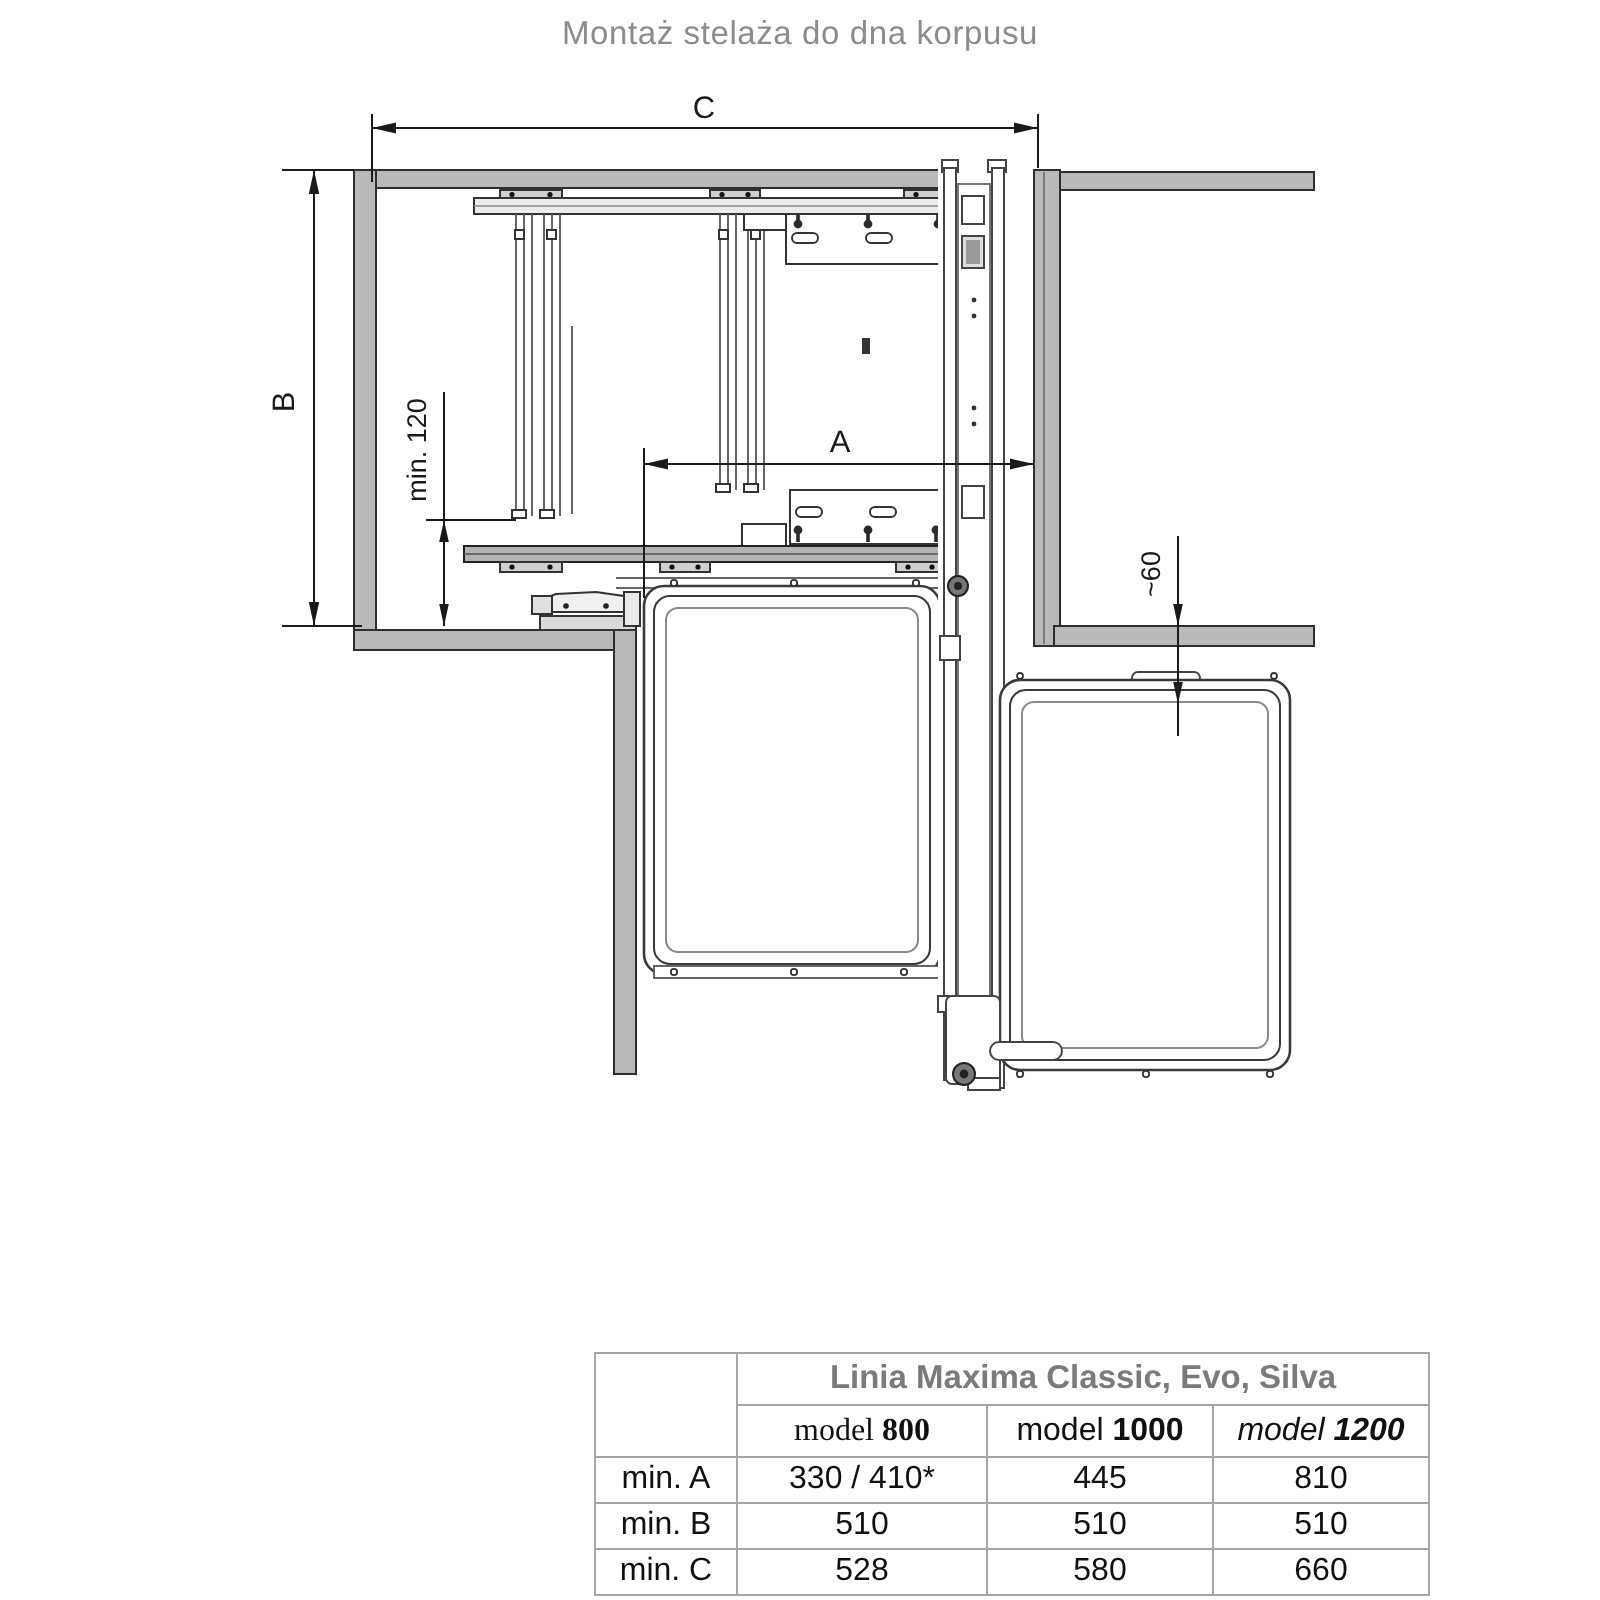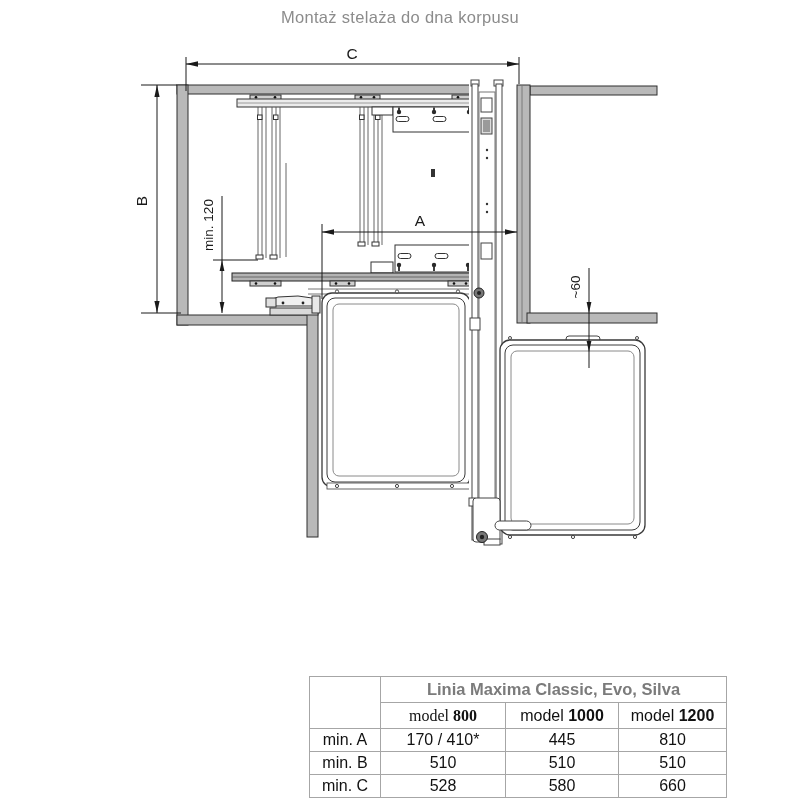--- a/index.html
+++ b/index.html
@@ -2,28 +2,28 @@
 <html><head>
 <meta charset="utf-8">
 <style>
   html,body{margin:0;padding:0;background:#fff;}
   body{width:800px;height:800px;position:relative;font-family:"Liberation Sans",sans-serif;overflow:hidden;}
   .page-title{position:absolute;top:8px;left:0;width:800px;text-align:center;
               font-size:16.5px;color:#8c8c8c;letter-spacing:.3px;}
   svg{position:absolute;top:0;left:0;}
   svg text{font-family:"Liberation Sans",sans-serif;fill:#1a1a1a;}
   table.dims{position:absolute;left:297px;top:676px;border-collapse:collapse;
-             font-size:16px;color:#111;background:#fff;margin-left:12px;}
+             font-size:16px;color:#111;background:#fff;}
   table.dims td{border:1.5px solid #a6a6a6;text-align:center;padding:0 6px;height:22px;white-space:nowrap;}
   table.dims tr.hdr1 td{height:25px;}
   table.dims tr.hdr2 td{height:25px;}
   td.group-header{font-weight:bold;color:#7b7b7b;font-size:16.5px;}
   td.row-label{font-weight:normal;}
   td.model b{font-weight:bold;}
-  .c0{width:58px;} .c1{width:112px;font-family:Liberation Serif, serif;} .c2{width:100px;} .c3{width:95px;}
+  .c0{width:58px;} .c1{width:112px;font-family:Liberation Serif, serif;} .c2{width:100px;} .c3{width:95px;font-style:italic;}
 </style>
 </head>
 <body>
 
 <div class="page-title">Montaż stelaża do dna korpusu</div>
 
 <svg width="800" height="665" viewBox="0 0 800 665">
 
   <g fill="#b9b9b9" stroke="#2e2e2e" stroke-width="1">
     <rect x="177" y="85" width="293" height="9"></rect>
@@ -255,21 +255,21 @@
     <td class="c0" rowspan="2"></td>
     <td class="group-header" colspan="3">Linia Maxima Classic, Evo, Silva</td>
   </tr>
   <tr class="hdr2">
     <td class="model c1"><span>model </span><b>800</b></td>
     <td class="model c2"><span>model </span><b>1000</b></td>
     <td class="model c3"><span>model </span><b>1200</b></td>
   </tr>
   <tr>
     <td class="row-label">min. A</td>
-    <td>170 / 410*</td>
+    <td>330 / 410*</td>
     <td>445</td>
     <td>810</td>
   </tr>
   <tr>
     <td class="row-label">min. B</td>
     <td>510</td>
     <td>510</td>
     <td>510</td>
   </tr>
   <tr>

